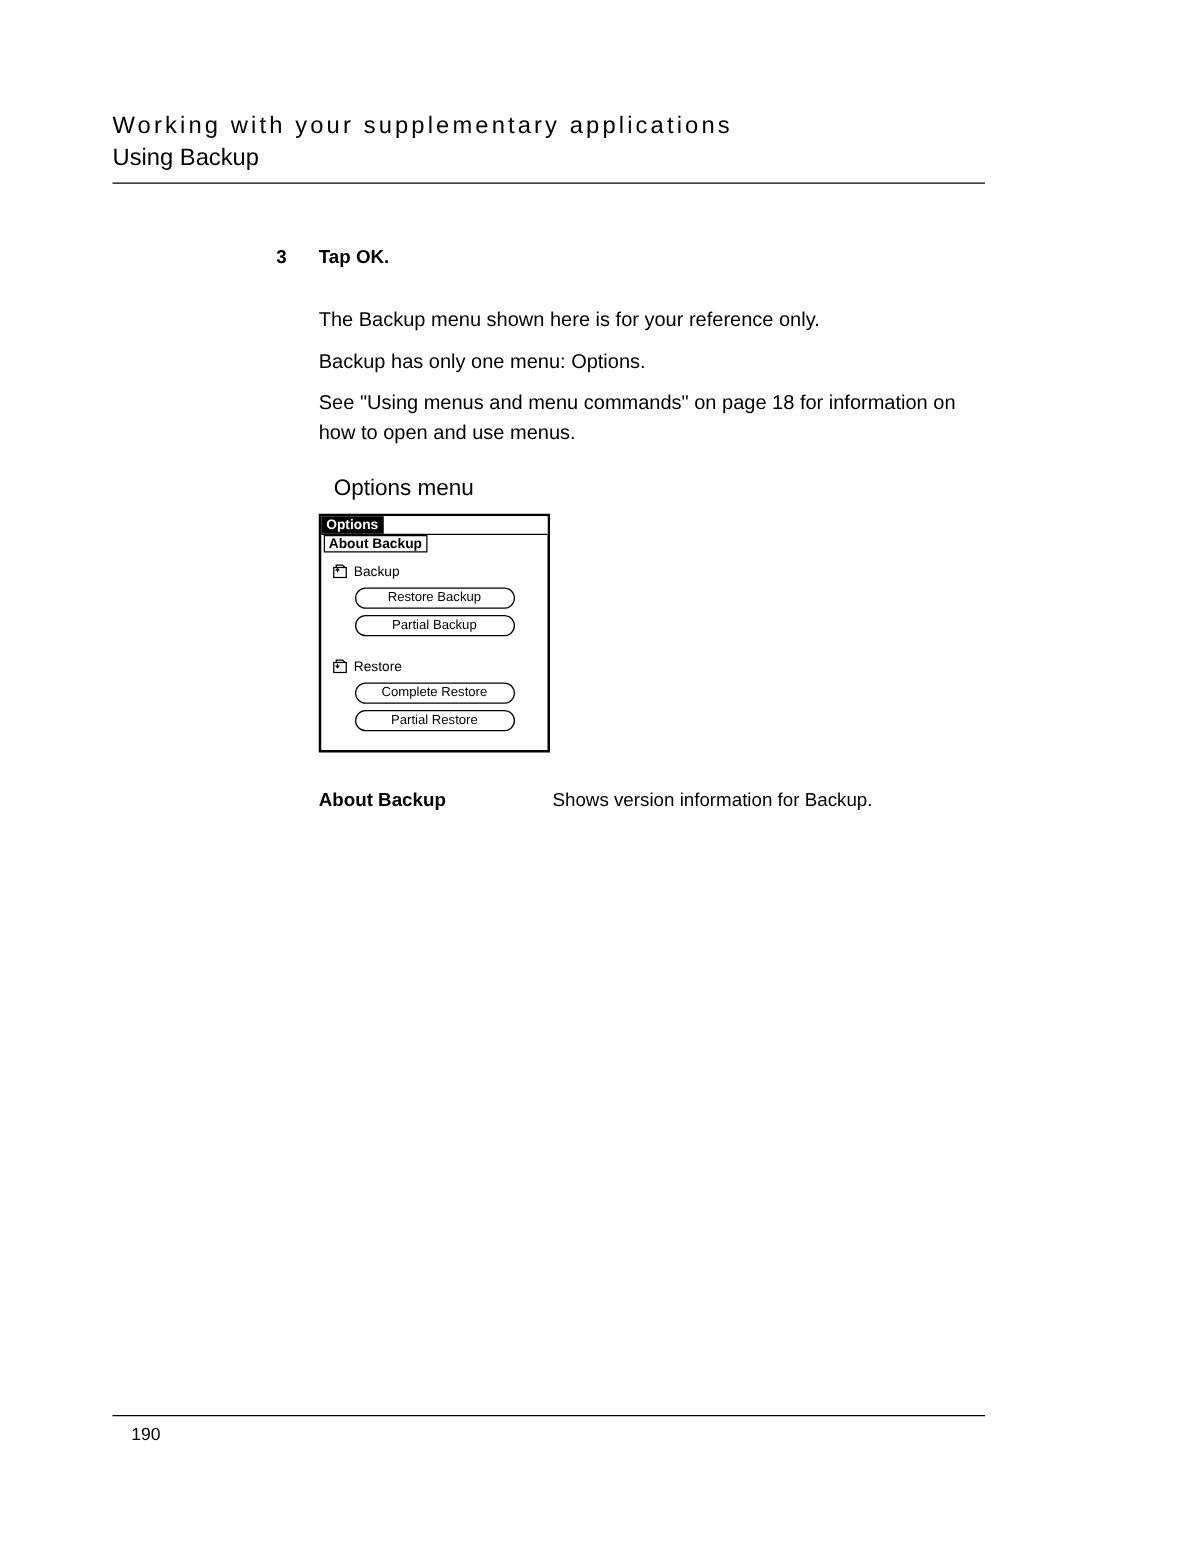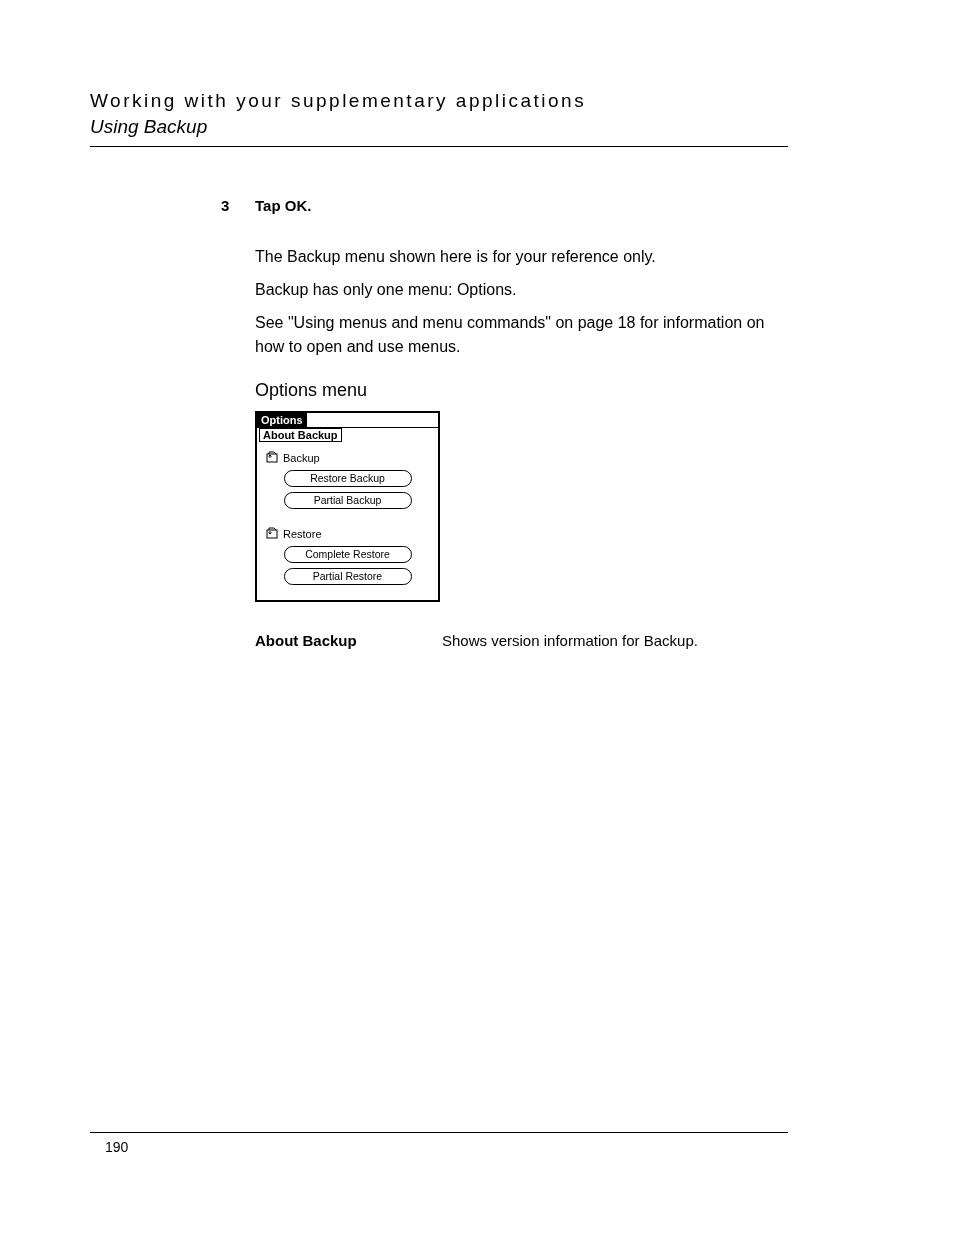--- a/index.html
+++ b/index.html
@@ -20,21 +20,20 @@
   .header-block {
     margin-bottom: 6px;
   }
   .header-line1 {
     font-size: 19px;
     letter-spacing: 2.5px;
     font-weight: 400;
   }
   .header-line2 {
     font-size: 19px;
-    font-style: italic;
     margin-top: 4px;
   }
   .hr {
     border: none;
     border-top: 1px solid #000;
     margin: 8px 0 0 0;
   }
   .body-col {
     margin-left: 165px;   
     margin-top: 50px;
@@ -61,21 +60,21 @@
   }
   .para {
     font-size: 16px;
     line-height: 1.45;
     margin: 0 0 10px 0;
     max-width: 560px;
   }
   h3.subsection {
     font-size: 18px;
     font-weight: 400;
-    margin: 22px 0 10px 0;
+    margin: 22px 0 10px 12px;
   }
 
   
   .device-screen {
     width: 181px;
     border: 2px solid #000;
     background: #fff;
     font-family: Arial, sans-serif;
     font-size: 11px;
     margin-bottom: 30px;

